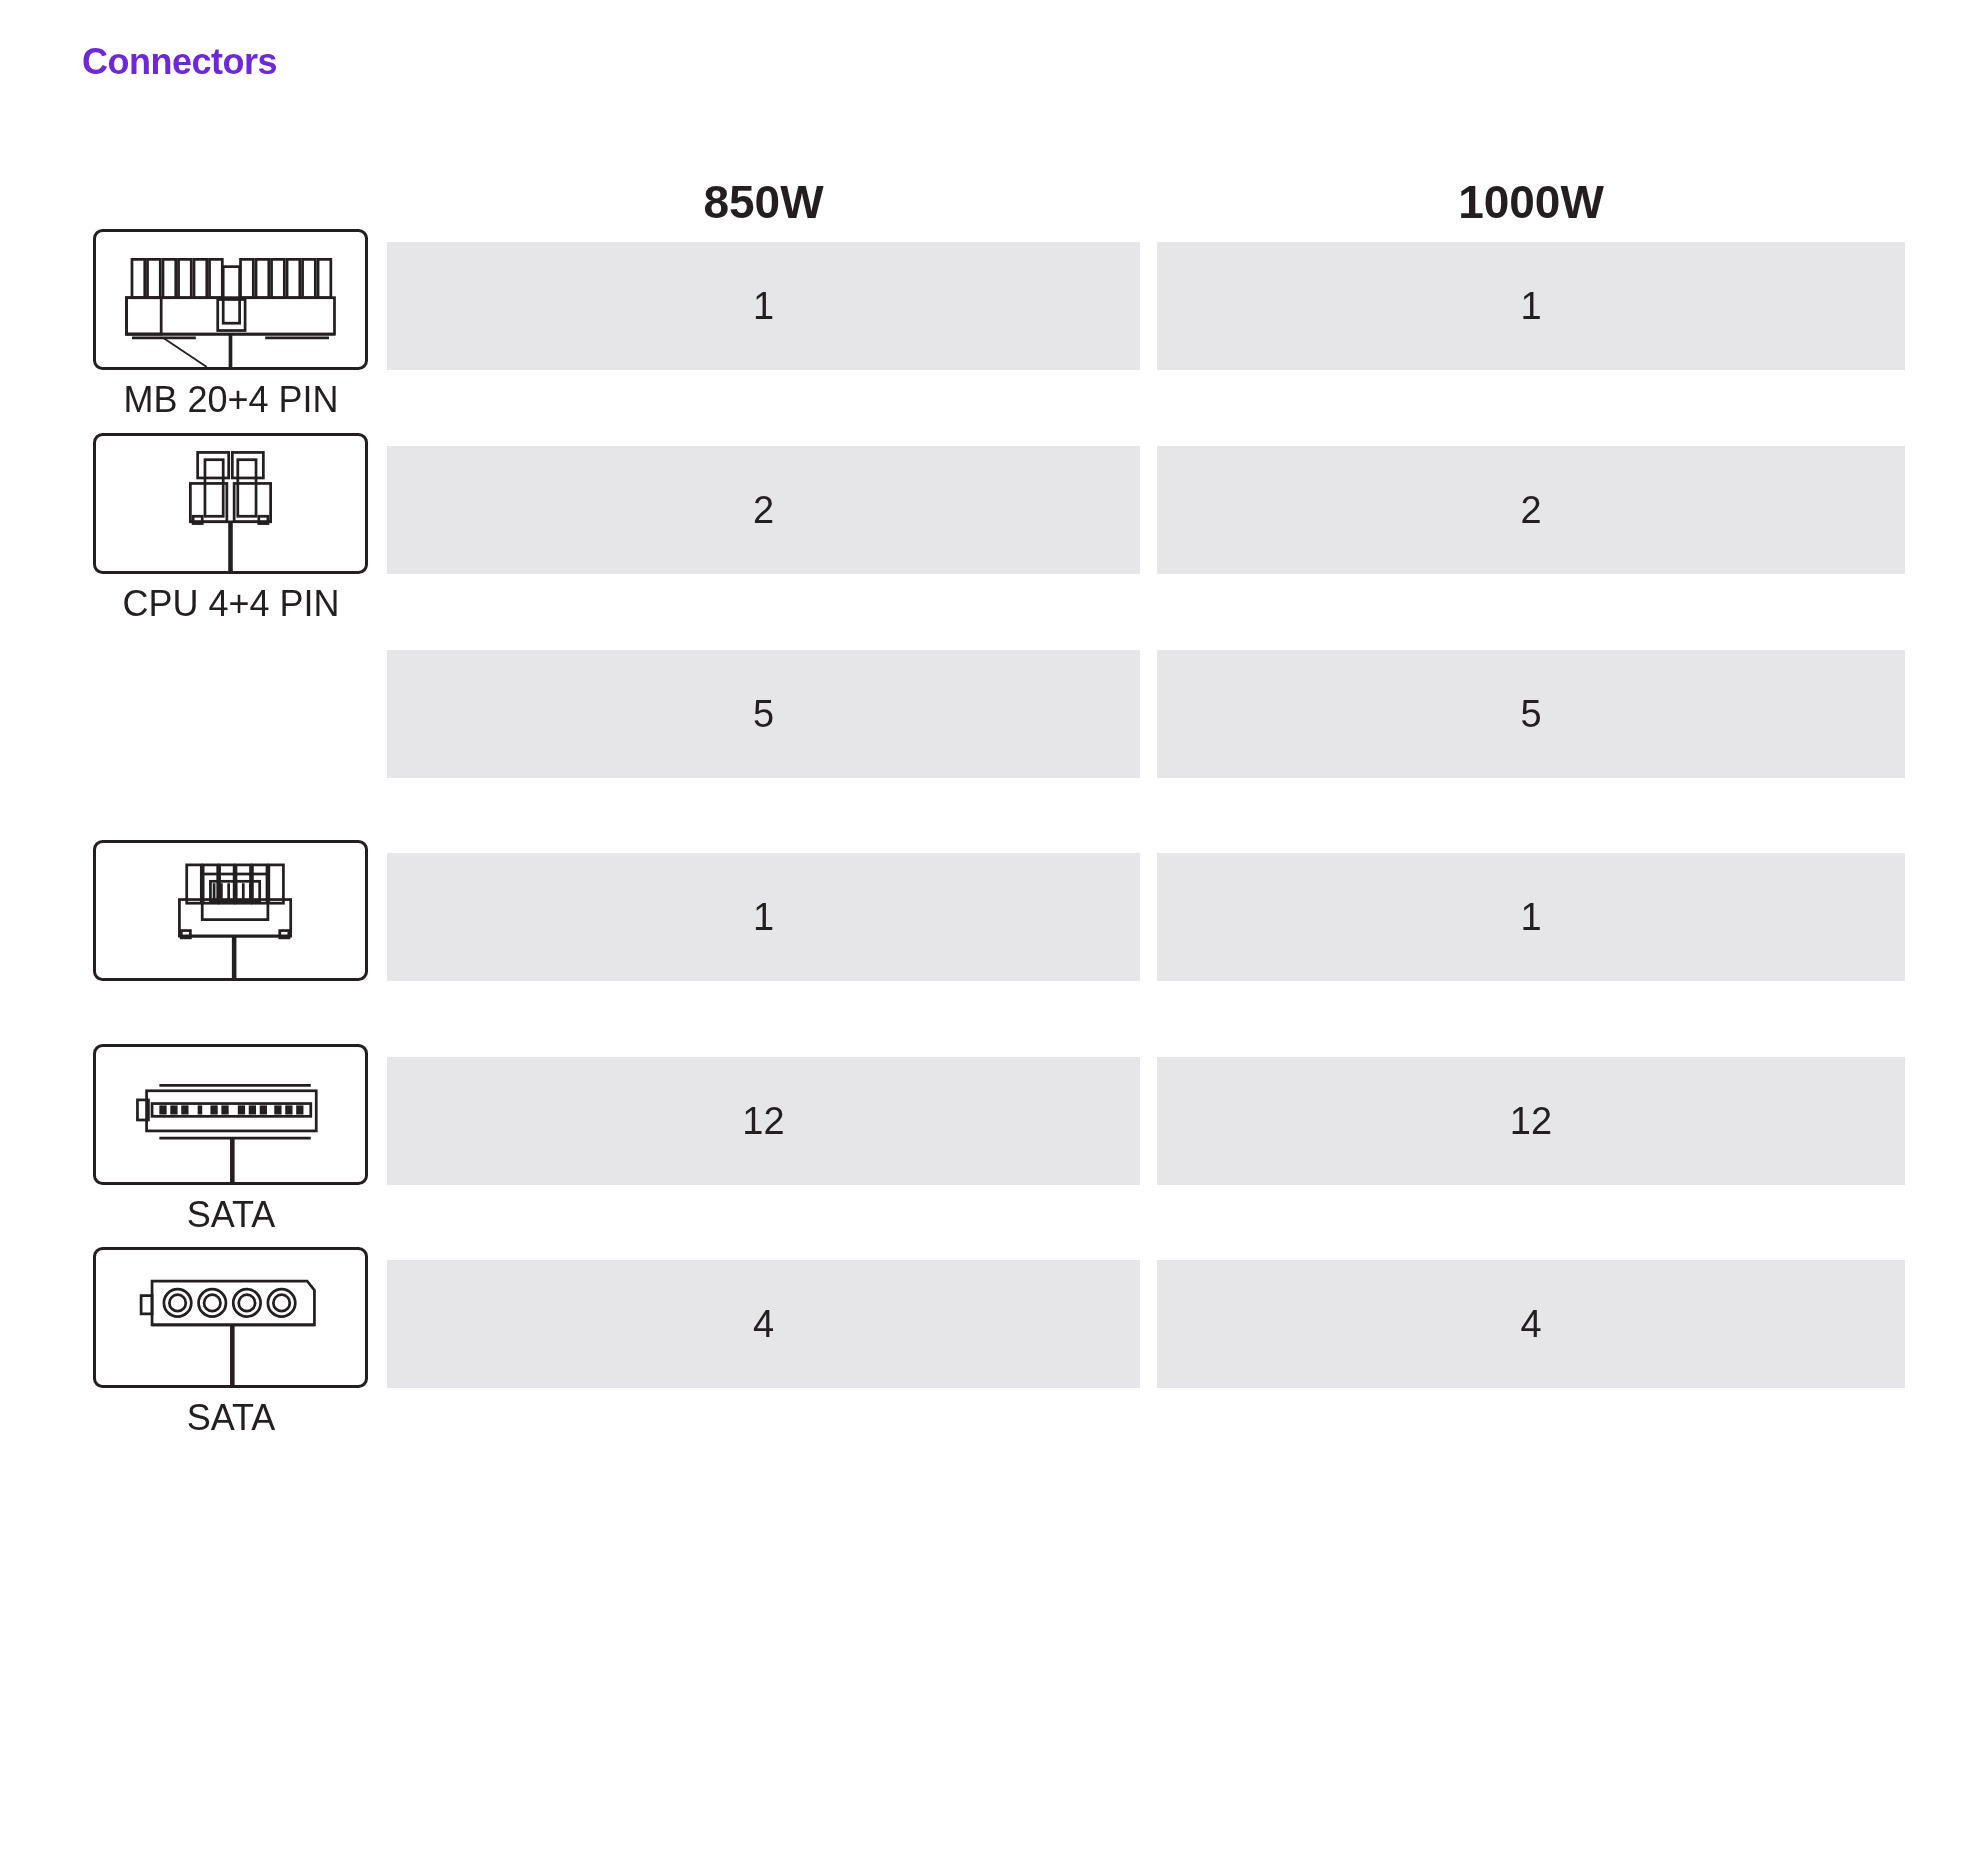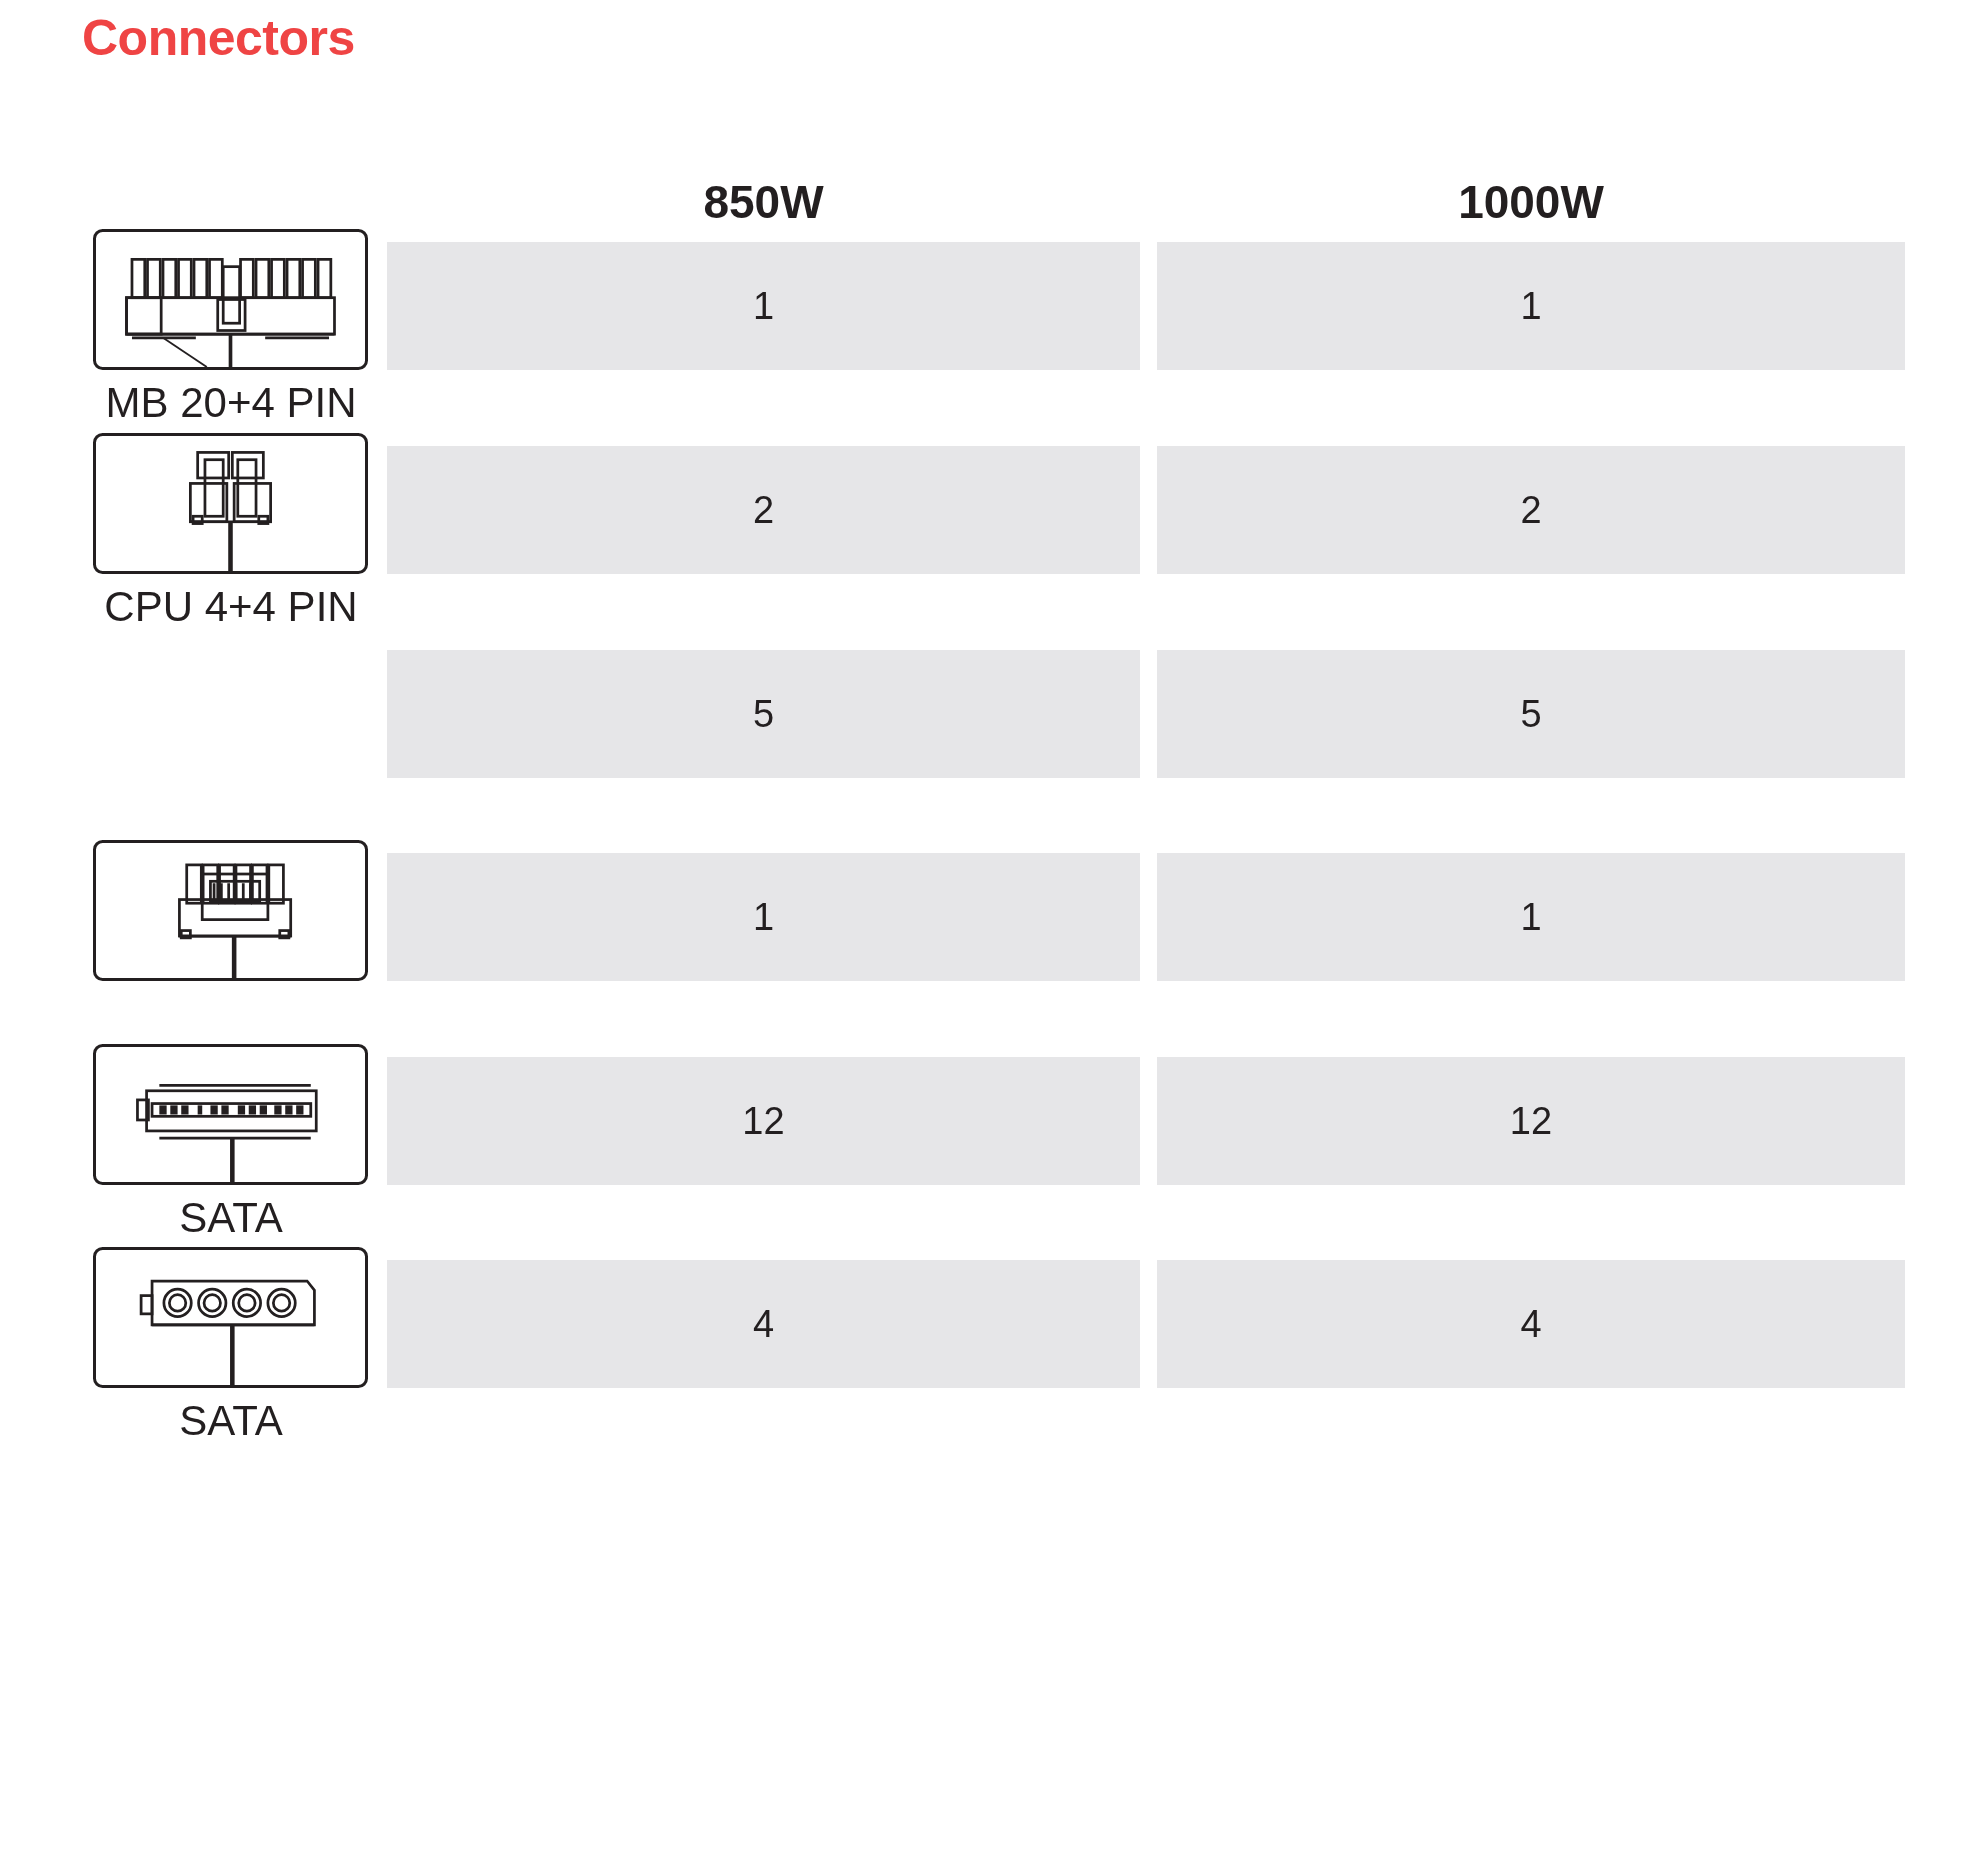--- a/index.html
+++ b/index.html
@@ -18,24 +18,24 @@
 
   .page {
     position: relative;
     width: 1986px;
     height: 1860px;
   }
 
   .page-title {
     position: absolute;
     left: 82px;
-    top: 13px;
-    font-size: 50px;
+    top: 44px;
+    font-size: 36px;
     font-weight: bold;
-    color: #ef4444;
+    color: #6d28d9;
     letter-spacing: -0.5px;
     line-height: 1;
   }
 
   .col-header {
     position: absolute;
     top: 175px;
     font-size: 46px;
     font-weight: bold;
     color: #231f20;
@@ -84,21 +84,21 @@
     width: 100%;
     height: 100%;
   }
 
   .icon-label {
     position: absolute;
     left: -38px;
     top: 149px;
     width: 352px;
     text-align: center;
-    font-size: 42px;
+    font-size: 36px;
     color: #231f20;
     line-height: 1.2;
     white-space: nowrap;
   }
 
   .cell {
     position: absolute;
     top: 13.4px;
     height: 128px;
     background: #e6e6e8;

